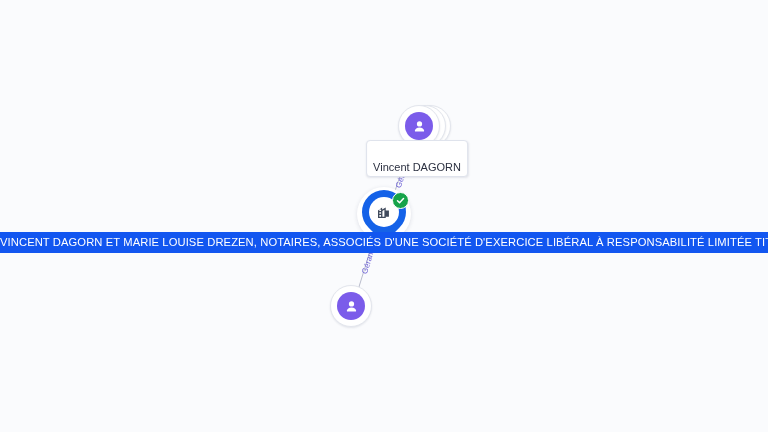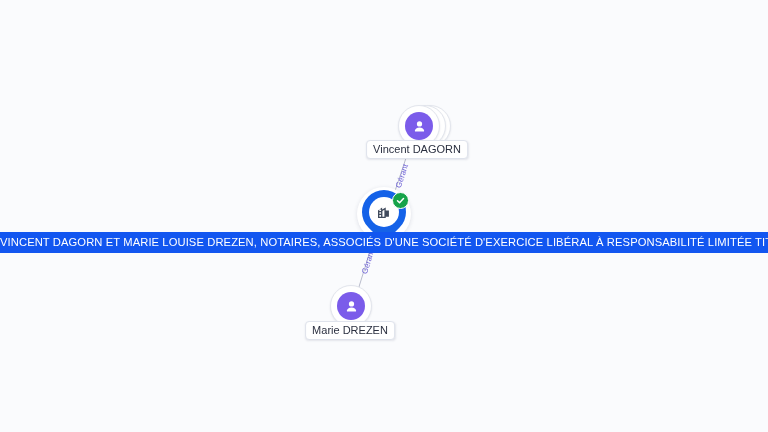--- a/index.html
+++ b/index.html
@@ -62,21 +62,21 @@
   }
   .avatar-disc svg { display: block; }
 
   .node-label {
     position: absolute;
     transform: translateX(-50%);
     white-space: nowrap;
     background: #ffffff;
     border: 1px solid #dfe3ec;
     border-radius: 4px;
-    padding: 2px 6px 3px 6px;
+    padding: 20px 6px 3px 6px;
     font-size: 11px;
     line-height: 12px;
     color: #2b3040;
     box-shadow: 0 1px 2px rgba(30,40,80,0.10);
   }
 
   
   .company-node {
     position: absolute;
     width: 0; height: 0;
@@ -182,21 +182,20 @@
       <div class="stack-card s1">
         <div class="avatar-disc">
           <svg width="17" height="17" viewBox="0 0 24 24" fill="#ffffff">
             <circle cx="12" cy="8.4" r="3.7"></circle>
             <path d="M12 13.4c-3.6 0-6.4 2.1-6.4 4.4v1.1h12.8v-1.1c0-2.3-2.8-4.4-6.4-4.4z"></path>
           </svg>
         </div>
       </div>
     </div>
   </div>
-  <div class="node-label" style="left:350px; top:321px;">Marie DREZEN</div>
 
   <div class="company-node" style="left:384px; top:214px;">
     <div class="pin-halo"></div>
     <div class="pin-shape"></div>
     <div class="pin-inner">
       <svg width="16" height="16" viewBox="0 0 24 24" fill="#404a5c">
         <path d="M3 21V9.6l6.2-4.3v3l5.4-3.2V21H3zm2-2h2.6v-2.4H5V19zm0-4.2h2.6v-2.4H5v2.4zm0-4.2h2.6V8.2H5v2.4zm4.6 8.4h3V8.6l-3 1.8V19zm5 0h4.8V9.8h-4.8V19z"></path>
       </svg>
     </div>
     <div class="verified-badge">

